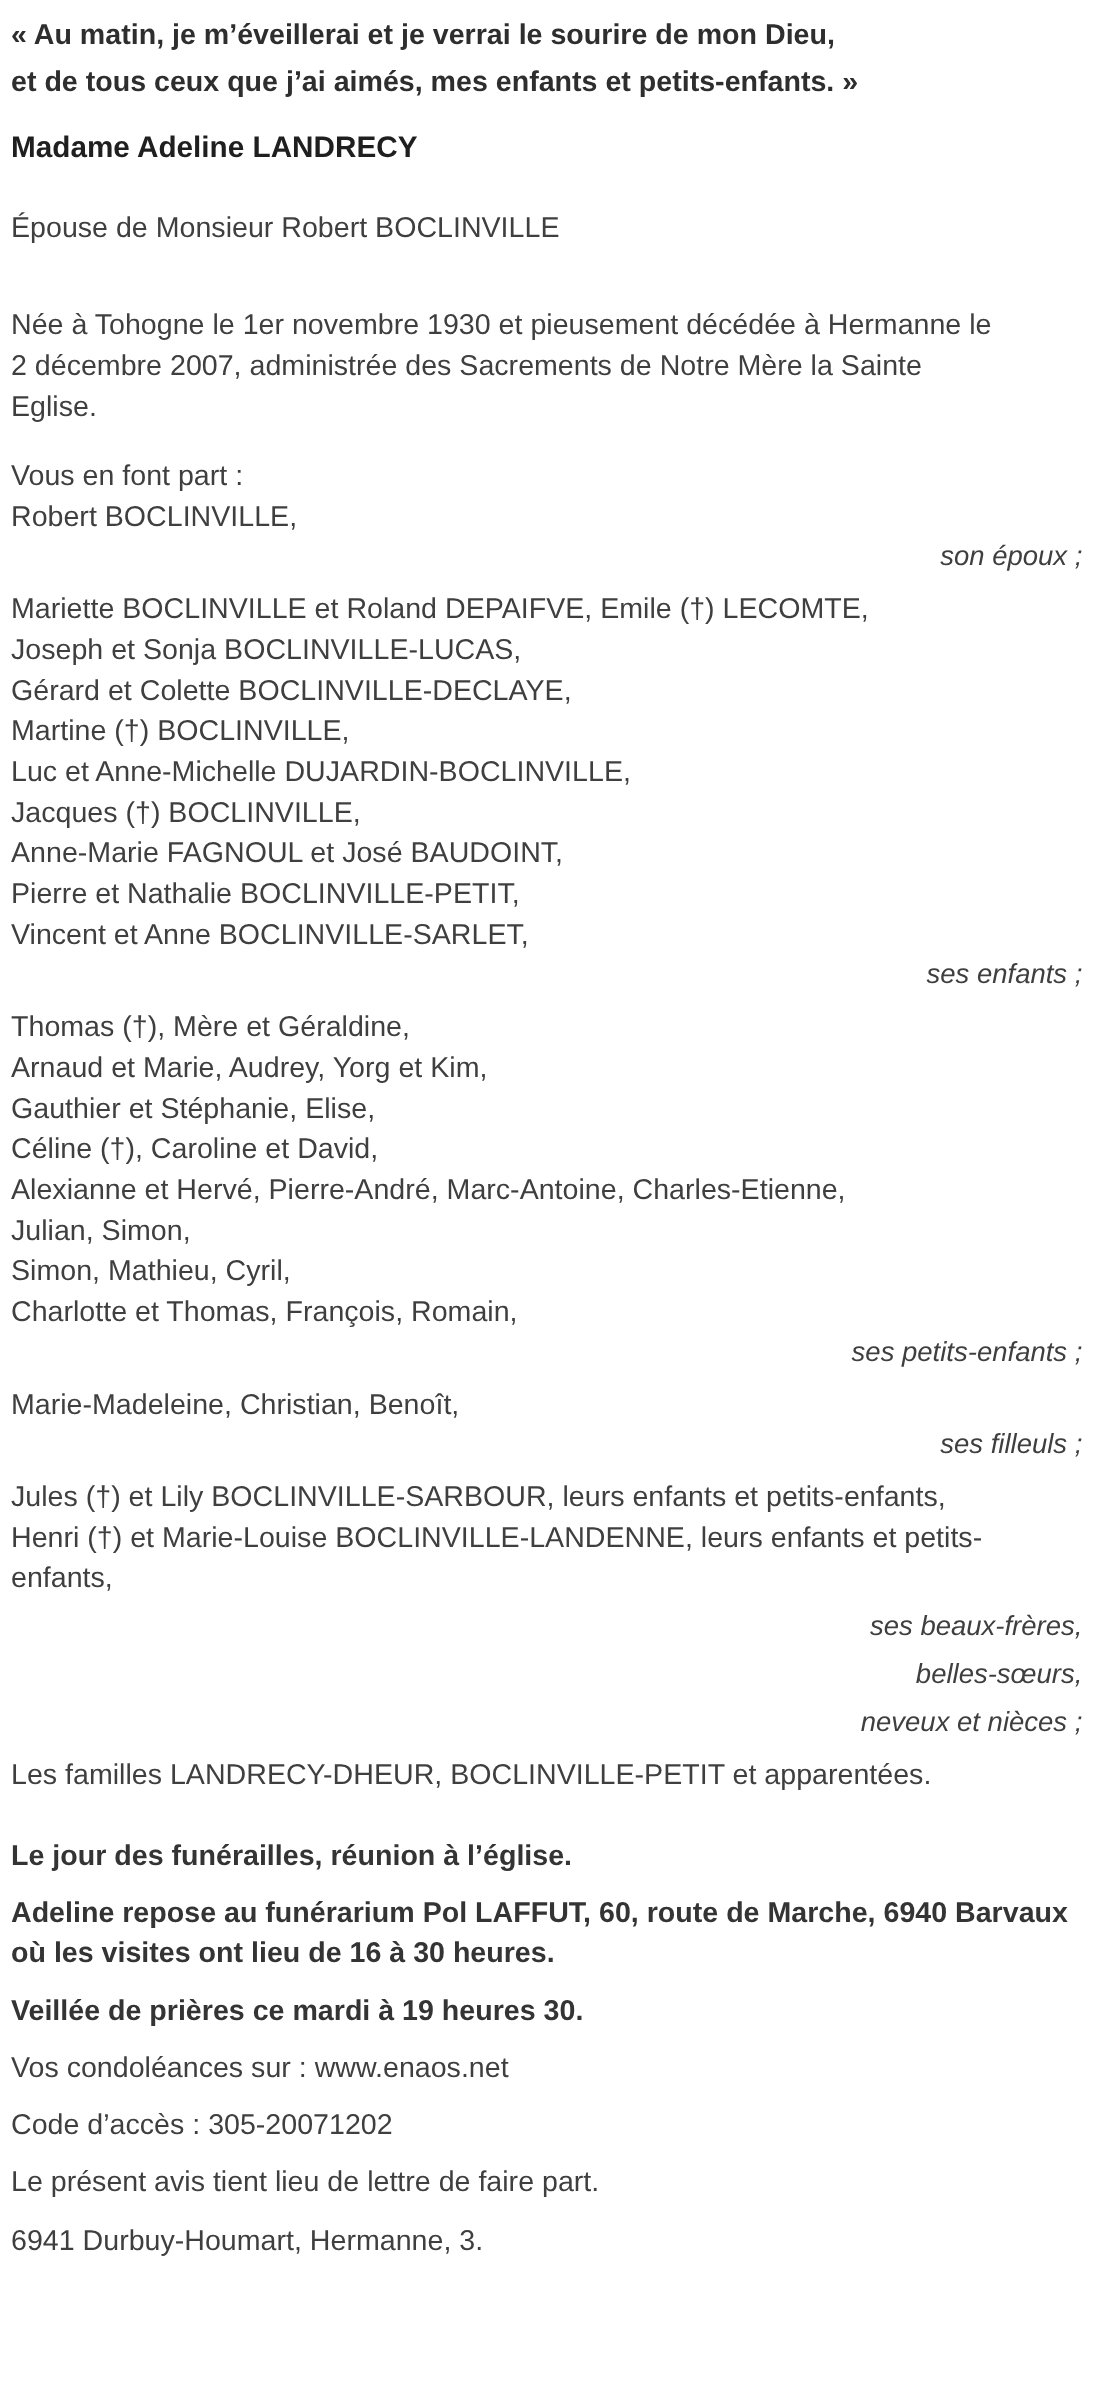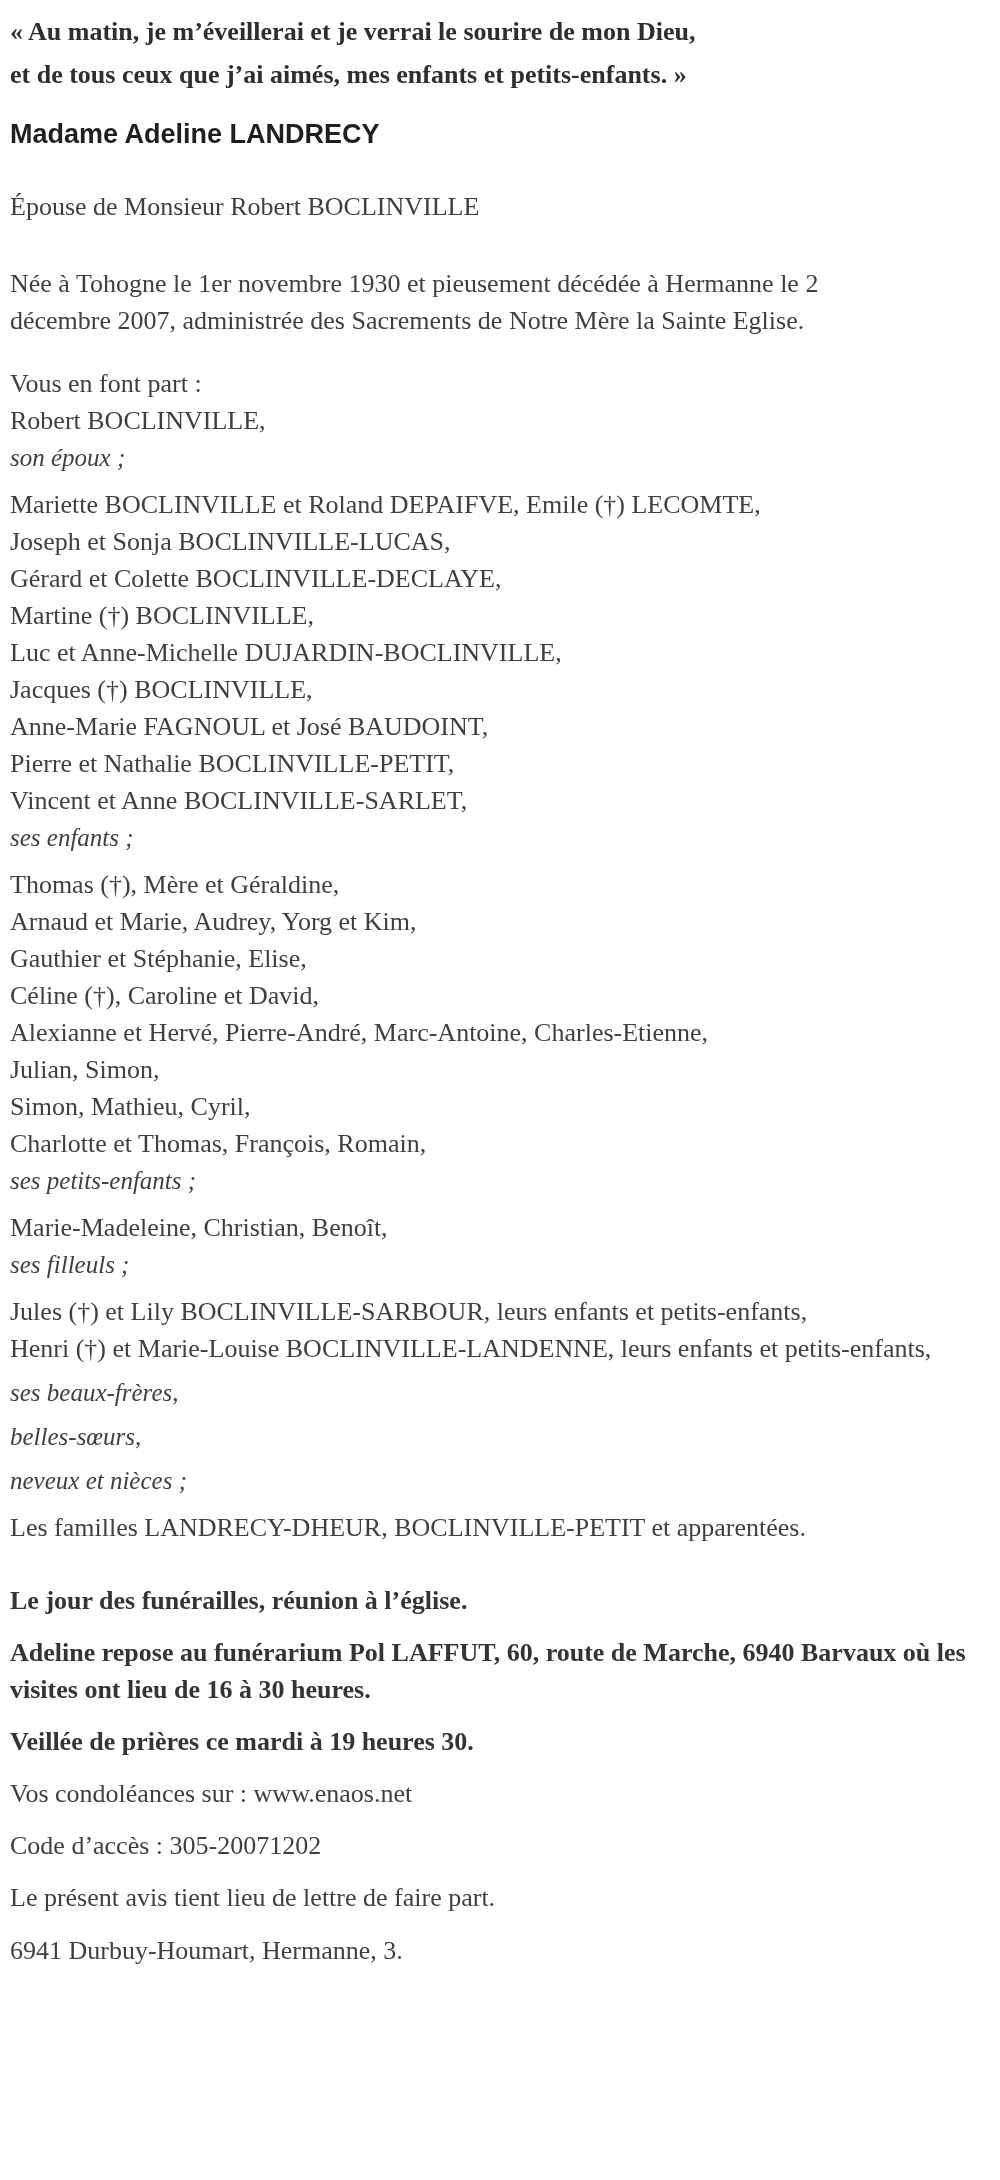--- a/index.html
+++ b/index.html
@@ -6,41 +6,41 @@
   body {
     width: 1000px;
     min-height: 2180px;
     box-sizing: border-box;
     font-family: "Liberation Sans", "DejaVu Sans", sans-serif;
     font-size: 26px;
     line-height: 37px;
     color: #3f3f3f;
     padding: 10px 12px 14px 10px;
   }
-  p { margin: 0; font-family: Liberation Serif, serif; }
+  p { margin: 0; }
   .epitaph {
     font-weight: bold;
     color: #2e2e2e;
     font-size: 26px;
     line-height: 43px;
     margin-bottom: 14px;
   }
   .deceased-name {
     font-size: 27px;
     line-height: 48px;
     font-weight: bold;
     color: #1f1f1f;
     margin: 12px 0 30px 0;
   }
-  .spouse-line { margin-bottom: 40px; }
+  .spouse-line { margin-bottom: 52px; }
   .life-summary { max-width: 905px; margin-bottom: 26px; }
   .group { margin-bottom: 10px; }
   .line { max-width: 975px; }
   .relation {
-    text-align: left;
+    text-align: right;
     font-style: italic;
     font-size: 25px;
     padding-right: 4px;
   }
   .relation-stack .relation { margin-top: 7px; }
   .families-line { margin: 6px 0 36px 0; }
   .para { margin-bottom: 15px; max-width: 980px; }
   .bold { font-weight: bold; color: #343434; }
   .footer-address { margin-top: 16px; }
 </style>

